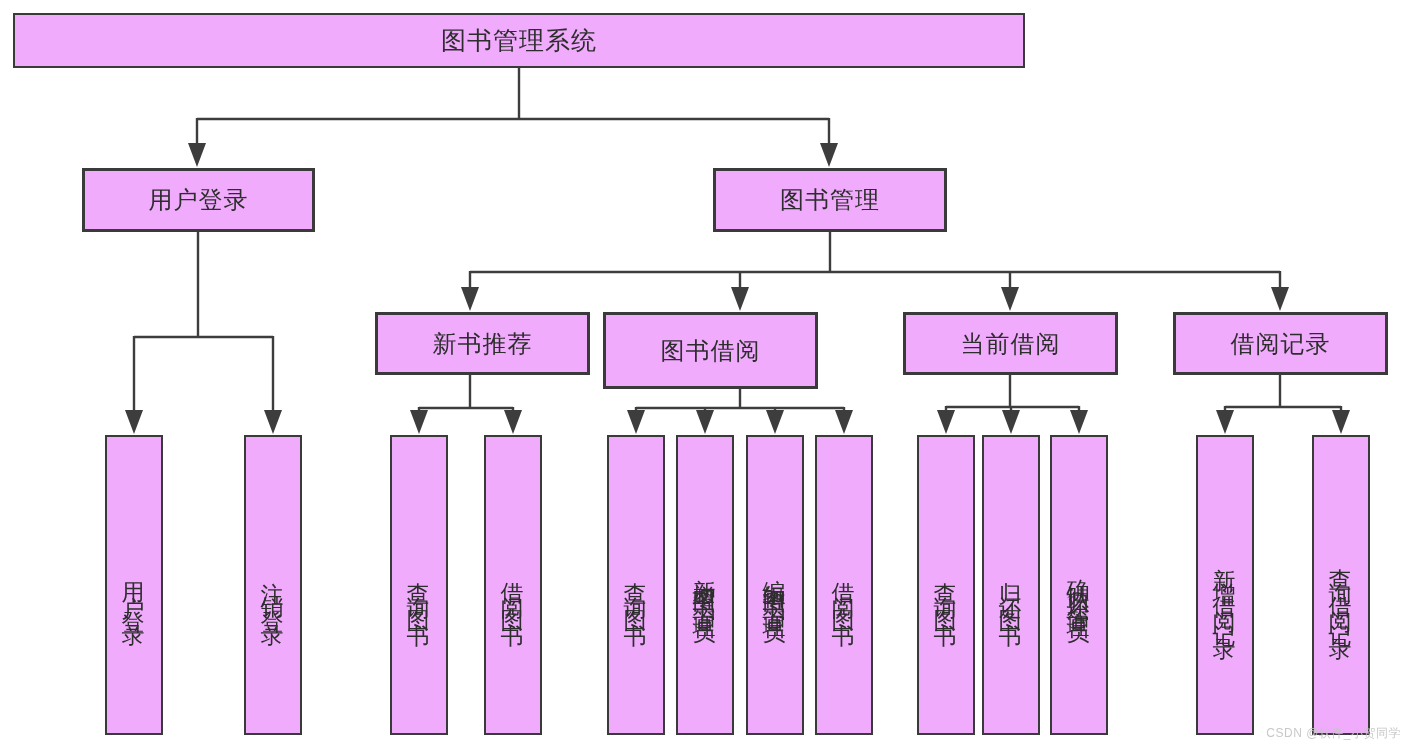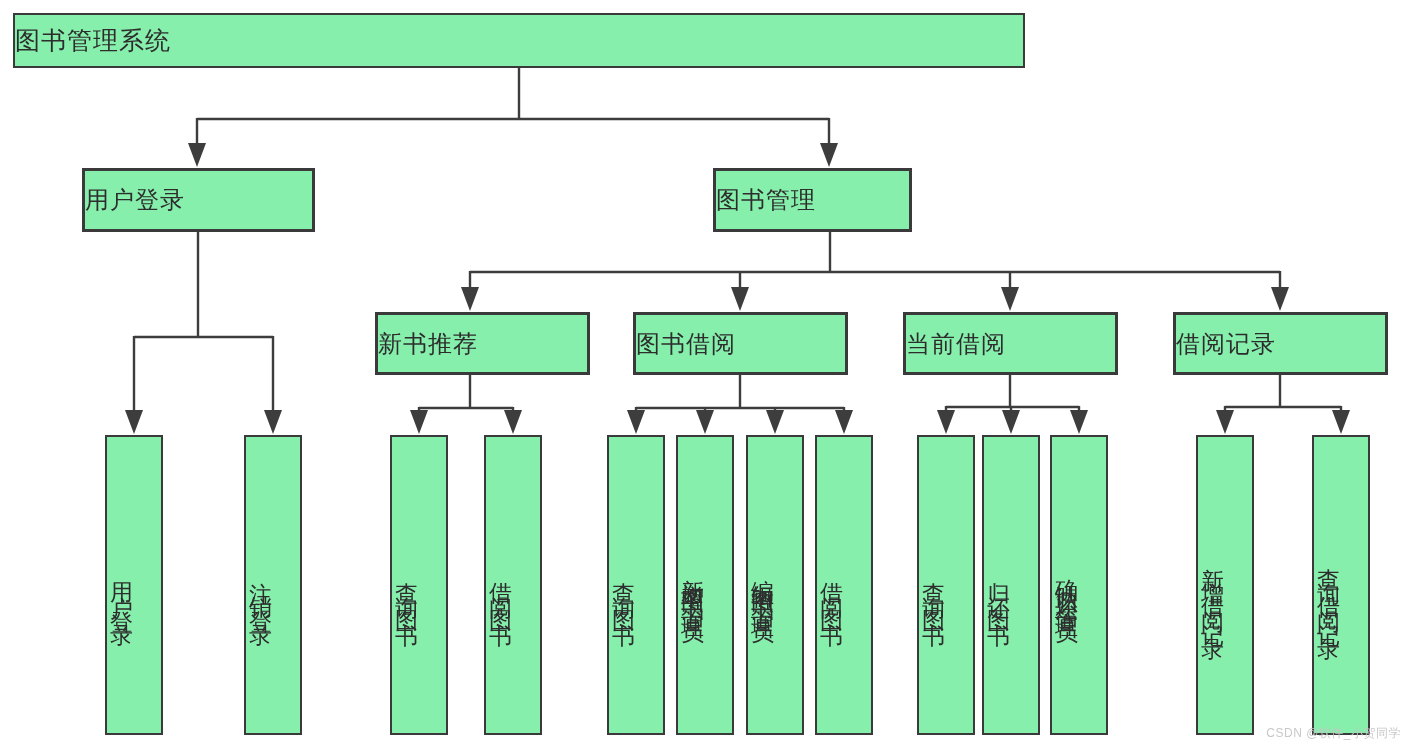--- a/index.html
+++ b/index.html
@@ -17,24 +17,25 @@
   }
   .lines-layer {
     position: absolute;
     left: 0; top: 0;
     width: 1405px; height: 747px;
     z-index: 0;
   }
   .box {
     position: absolute;
     box-sizing: border-box;
-    background: #86efac;
+    background: #f0abfc;
     border: 3px solid #3a3a3a;
     display: flex;
     align-items: center;
+    justify-content: center;
     color: #2d2d2d;
     z-index: 1;
   }
   .box.thin { border-width: 2px; }
   .h-label {
     font-size: 24px;
     letter-spacing: 1px;
     white-space: nowrap;
   }
   .root-box .h-label { font-size: 25px; }
@@ -114,28 +115,28 @@
     </g>
   </svg>
 
   <div class="box thin root-box" style="left:13px; top:13px; width:1012px; height:55px;">
     <span class="h-label">图书管理系统</span>
   </div>
 
   <div class="box" style="left:82px; top:168px; width:233px; height:64px;">
     <span class="h-label">用户登录</span>
   </div>
-  <div class="box" style="left:713px; top:168px; width:199px; height:64px;">
+  <div class="box" style="left:713px; top:168px; width:234px; height:64px;">
     <span class="h-label">图书管理</span>
   </div>
 
   <div class="box" style="left:363px; top:312px; width:215px; height:63px;margin-left:12px;">
     <span class="h-label">新书推荐</span>
   </div>
-  <div class="box" style="left:633px; top:312px; width:215px; height:63px;">
+  <div class="box" style="left:603px; top:312px; width:215px; height:77px;">
     <span class="h-label">图书借阅</span>
   </div>
   <div class="box" style="left:1173px; top:312px; width:215px; height:63px;">
     <span class="h-label">借阅记录</span>
   </div>
   <div class="box" style="left:903px; top:312px; width:215px; height:63px;">
     <span class="h-label">当前借阅</span>
   </div>
 
   <div class="box thin leaf" style="left:105px;">

